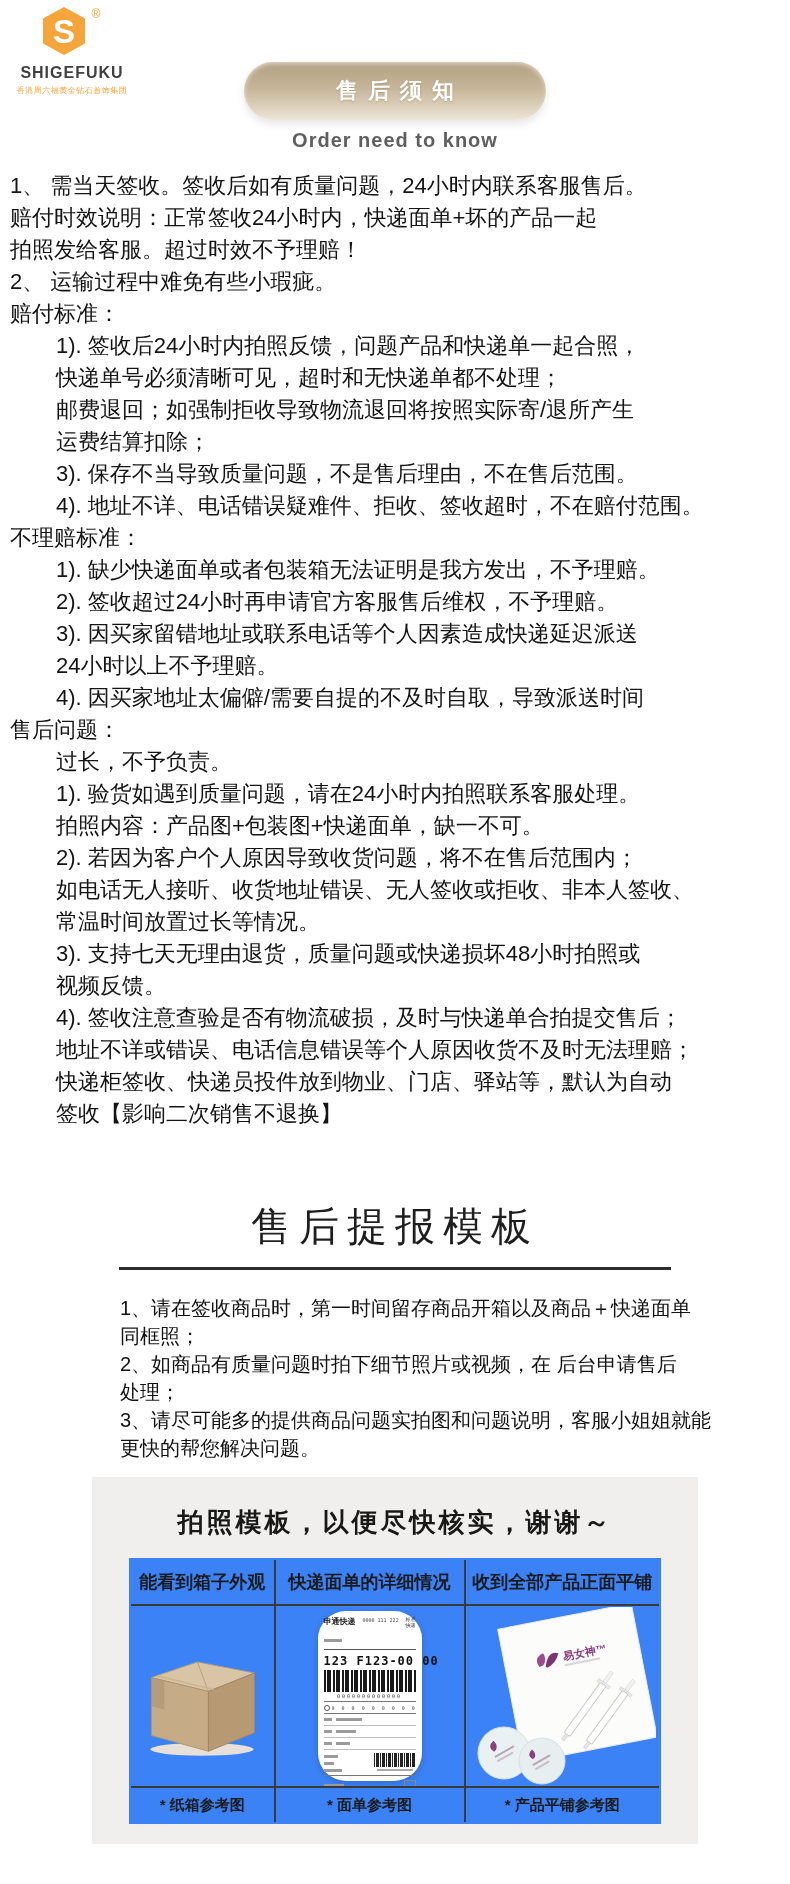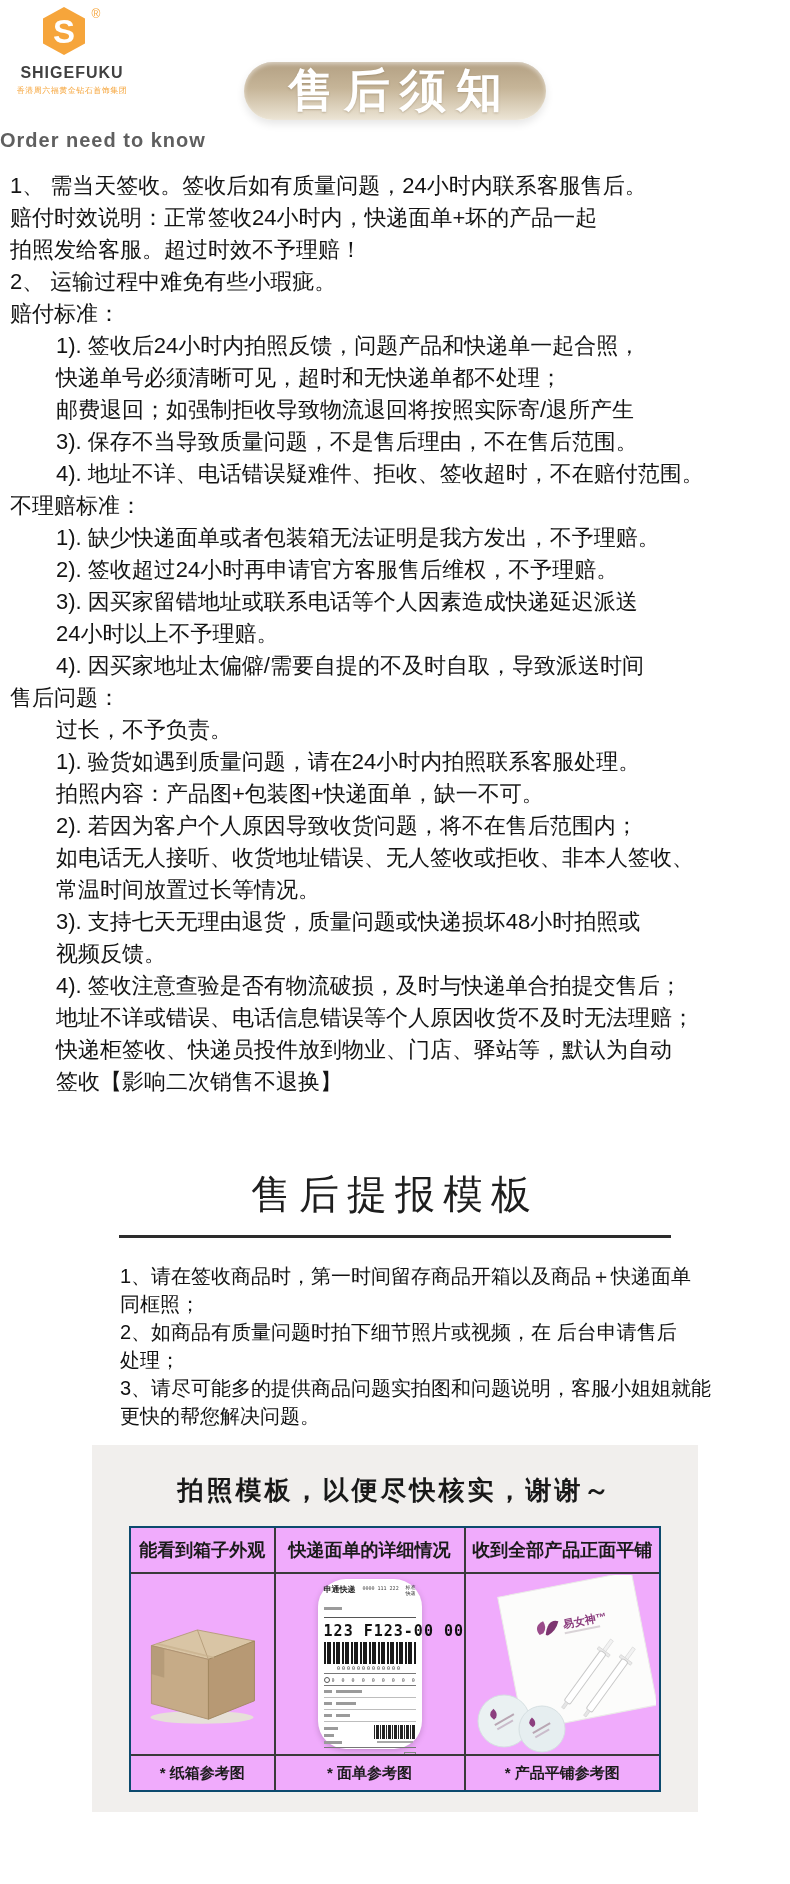--- a/index.html
+++ b/index.html
@@ -10,56 +10,56 @@
   
   .logo{position:absolute;top:6px;left:12px;width:120px;text-align:center;}
   .logo-name{color:#404040;font-weight:bold;font-size:16px;letter-spacing:1px;margin-top:2px;}
   .logo-sub{color:#F6A53B;font-size:8px;letter-spacing:.5px;margin-top:3px;white-space:nowrap;}
 
   
   .pill{width:302px;height:58px;margin:62px auto 0;border-radius:30px;
         background:linear-gradient(180deg,#b3a083 0%,#c6b598 45%,#ece5d5 100%);
         box-shadow:0 4px 8px rgba(0,0,0,.10), inset 0 2px 4px rgba(255,255,255,.55);
         display:flex;align-items:center;justify-content:center;}
-  .pill span{color:#fff;font-size:46px;font-weight:bold;letter-spacing:10px;text-indent:10px;
+  .pill span{color:#fff;font-size:22px;font-weight:bold;letter-spacing:10px;text-indent:10px;
              text-shadow:0 1px 2px rgba(120,100,70,.35);}
-  .ban-sub{color:#5f5f5f;font-size:20px;font-weight:bold;letter-spacing:1px;margin-top:9px;}
+  .ban-sub{text-align:center;color:#5f5f5f;font-size:20px;font-weight:bold;letter-spacing:1px;margin-top:9px;}
 
   
   .notice{margin:18px 6px 0 10px;}
   .nline{font-size:22px;line-height:32px;color:#141414;font-weight:500;}
   .nline.ind{padding-left:46px;}
 
   
   .tpl-title{margin-top:69px;text-align:center;font-size:40px;letter-spacing:8px;color:#1e1e1e;font-weight:500;}
   .tpl-rule{width:552px;height:3px;background:#2c2c2c;margin:13px auto 0;}
   .steps{margin:24px 70px 0 120px;}
   .sline{font-size:20px;line-height:28px;color:#121212;}
 
   
   .panel{width:606px;margin:15px auto 0;background:#f1efed;padding:28px 0 20px;}
   .panel-title{text-align:center;font-size:26px;font-weight:bold;letter-spacing:3px;color:#181818;}
-  .ptable{display:flex;width:532px;margin:18px auto 0;border:2px solid #0c4a6e;background:#f0abfc;}
+  .ptable{display:flex;width:532px;margin:18px auto 0;border:2px solid #3b82f6;background:#3b82f6;}
   .pcol{display:flex;flex-direction:column;}
   .pcol + .pcol{border-left:2px solid #3a3a3a;}
   .c1{flex:0 0 27%;} .c2{flex:0 0 36%;} .c3{flex:1;}
   .phead{height:46px;display:flex;align-items:center;justify-content:center;
          border-bottom:2px solid #3a3a3a;font-size:18px;font-weight:bold;color:#1b1b1b;white-space:nowrap;}
   .pimg{height:180px;display:flex;align-items:center;justify-content:center;overflow:hidden;}
   .pcap{height:36px;display:flex;align-items:center;justify-content:center;
         border-top:2px solid #3a3a3a;font-size:15px;font-weight:bold;color:#1b1b1b;white-space:nowrap;}
 
   
   .waybill{width:104px;height:170px;background:#fff;box-shadow:0 2px 6px rgba(0,0,0,.18);
            padding:5px 6px;font-family:"DejaVu Sans Mono",monospace;border-radius:28px;}
   .wb-head{display:flex;justify-content:space-between;align-items:flex-start;border-bottom:1px solid #555;padding-bottom:3px;}
   .wb-courier{font-size:8px;font-weight:bold;color:#222;white-space:nowrap;}
   .wb-num{font-size:5px;color:#444;margin-top:1px;}
   .wb-tags{font-size:5px;color:#333;text-align:right;line-height:6px;}
-  .wb-sort{text-align:center;font-size:15px;font-weight:bold;letter-spacing:1px;color:#111;margin:4px 0 2px;white-space:nowrap;}
+  .wb-sort{text-align:center;font-size:12px;font-weight:bold;letter-spacing:1px;color:#111;margin:4px 0 2px;white-space:nowrap;}
   .wb-bar1{height:22px;background:repeating-linear-gradient(90deg,#191919 0 2px,#fff 2px 3px,#191919 3px 7px,#fff 7px 9px);}
   .wb-digits{text-align:center;font-size:5px;letter-spacing:2px;color:#333;margin:1px 0 2px;}
   .wb-strip{display:flex;align-items:center;gap:2px;border-top:1px solid #777;border-bottom:1px solid #777;height:13px;}
   .wb-circ{width:6px;height:6px;border:1px solid #555;border-radius:50%;flex:0 0 auto;}
   .wb-dots{font-size:5px;letter-spacing:2px;color:#444;overflow:hidden;white-space:nowrap;}
   .wb-form .wb-row{height:12px;border-bottom:1px solid #bdbdbd;display:flex;align-items:center;gap:4px;}
   .bar{display:inline-block;height:3px;background:#9b9b9b;}
   .w8{width:8px;}.w10{width:10px;}.w14{width:14px;}.w18{width:18px;}.w20{width:20px;}.w26{width:26px;}
   .wb-sec2{display:flex;justify-content:space-between;border-bottom:1px solid #777;padding:3px 0;}
   .wb-sec2l{display:flex;flex-direction:column;gap:4px;padding-top:2px;}
@@ -90,20 +90,21 @@
 
   <div class="notice">
       <div class="nline">1、 需当天签收。签收后如有质量问题，24小时内联系客服售后。</div>
       <div class="nline">赔付时效说明：正常签收24小时内，快递面单+坏的产品一起</div>
       <div class="nline">拍照发给客服。超过时效不予理赔！</div>
       <div class="nline">2、 运输过程中难免有些小瑕疵。</div>
       <div class="nline">赔付标准：</div>
       <div class="nline ind">1). 签收后24小时内拍照反馈，问题产品和快递单一起合照，</div>
       <div class="nline ind">快递单号必须清晰可见，超时和无快递单都不处理；</div>
       <div class="nline ind">邮费退回；如强制拒收导致物流退回将按照实际寄/退所产生</div>
+      <div class="nline ind">运费结算扣除；</div>
       <div class="nline ind">3). 保存不当导致质量问题，不是售后理由，不在售后范围。</div>
       <div class="nline ind">4). 地址不详、电话错误疑难件、拒收、签收超时，不在赔付范围。</div>
       <div class="nline">不理赔标准：</div>
       <div class="nline ind">1). 缺少快递面单或者包装箱无法证明是我方发出，不予理赔。</div>
       <div class="nline ind">2). 签收超过24小时再申请官方客服售后维权，不予理赔。</div>
       <div class="nline ind">3). 因买家留错地址或联系电话等个人因素造成快递延迟派送</div>
       <div class="nline ind">24小时以上不予理赔。</div>
       <div class="nline ind">4). 因买家地址太偏僻/需要自提的不及时自取，导致派送时间</div>
       <div class="nline">售后问题：</div>
       <div class="nline ind">过长，不予负责。</div>

